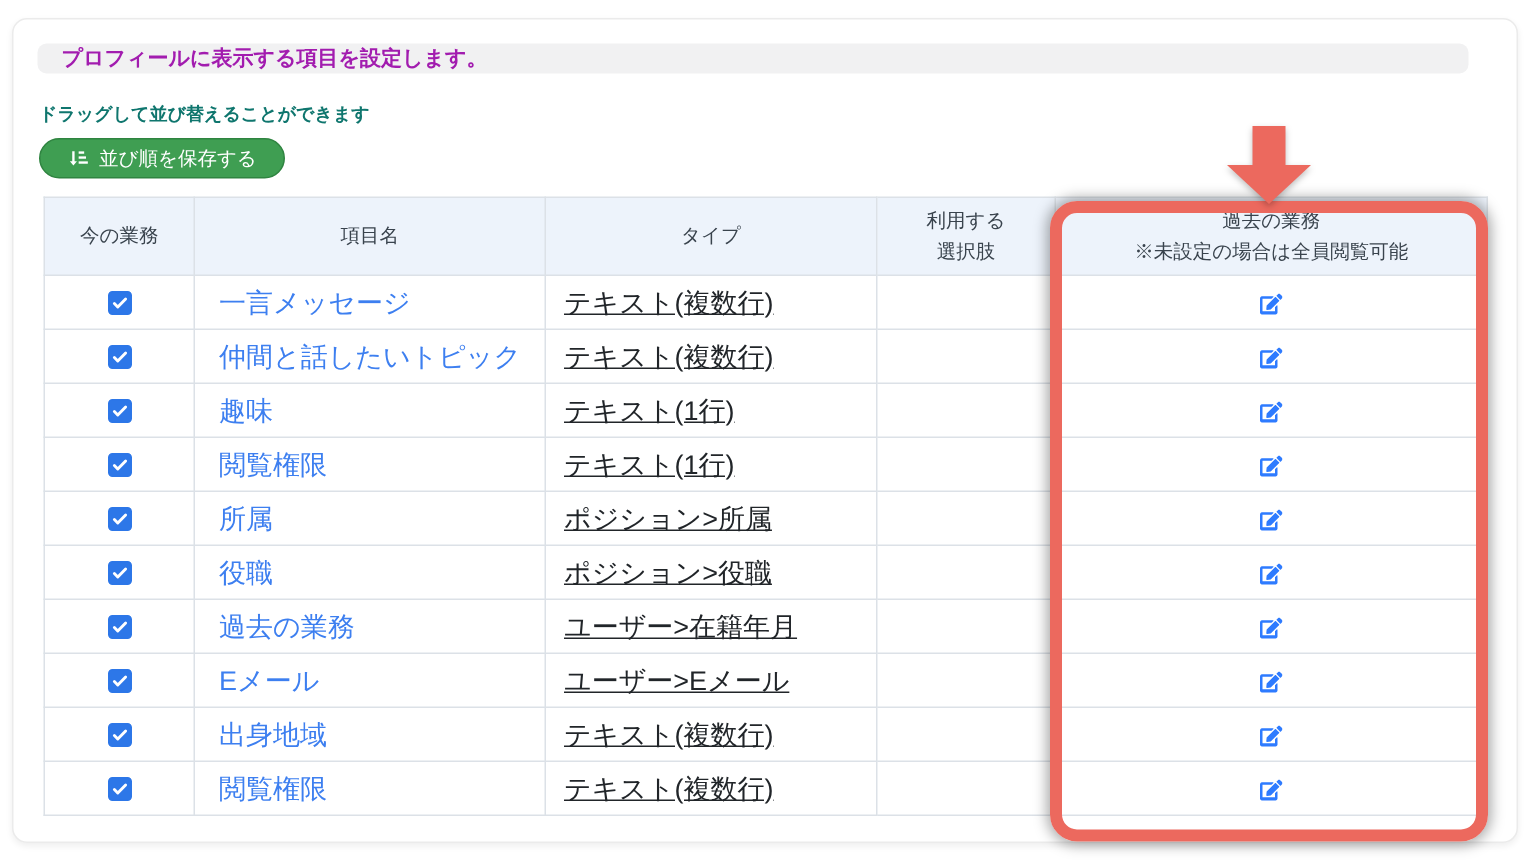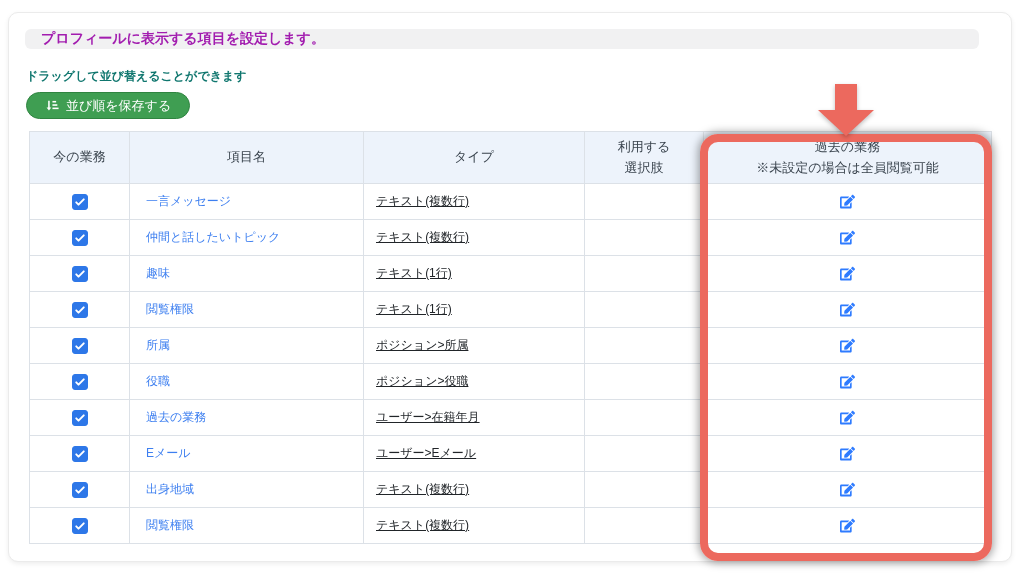--- a/index.html
+++ b/index.html
@@ -32,21 +32,21 @@
   .save-btn .icon svg { display:block; }
   table {
     border-collapse:collapse; margin:12px 0 0 20px; table-layout:fixed;
     width:962px;
   }
   th, td { border:1px solid #dce1e7; padding:0; }
   thead th {
     background:#EDF3FB; height:52px; font-size:13px; font-weight:400;
     color:#39434d; text-align:center; line-height:1.55;
   }
-  tbody td { height:36px; font-size:12px; color:#212529; background:#fff; }
+  tbody td { height:36px; font-size:18px; color:#212529; background:#fff; }
   .cell-use, .cell-pull, .cell-perm { text-align:center; }
   .cell-name { padding-left:16px; text-align:left; }
   .cell-type { padding-left:12px; text-align:left;text-decoration:underline; }
   .item-link { color:#3D7FF0; text-decoration:none; cursor:pointer; }
   .checkbox {
     display:inline-block; width:16px; height:16px; border-radius:3px;
     background:#fff; border:1px solid #9aa0a6; position:relative;
     vertical-align:middle; cursor:pointer;
   }
   .checkbox.checked { background:#2D77E8; border-color:#2D77E8; }

